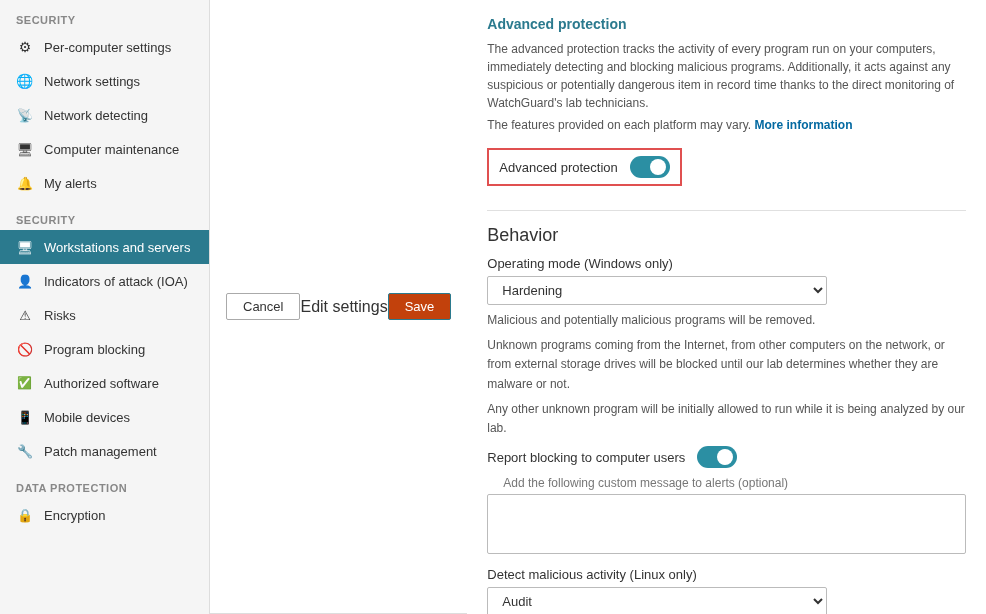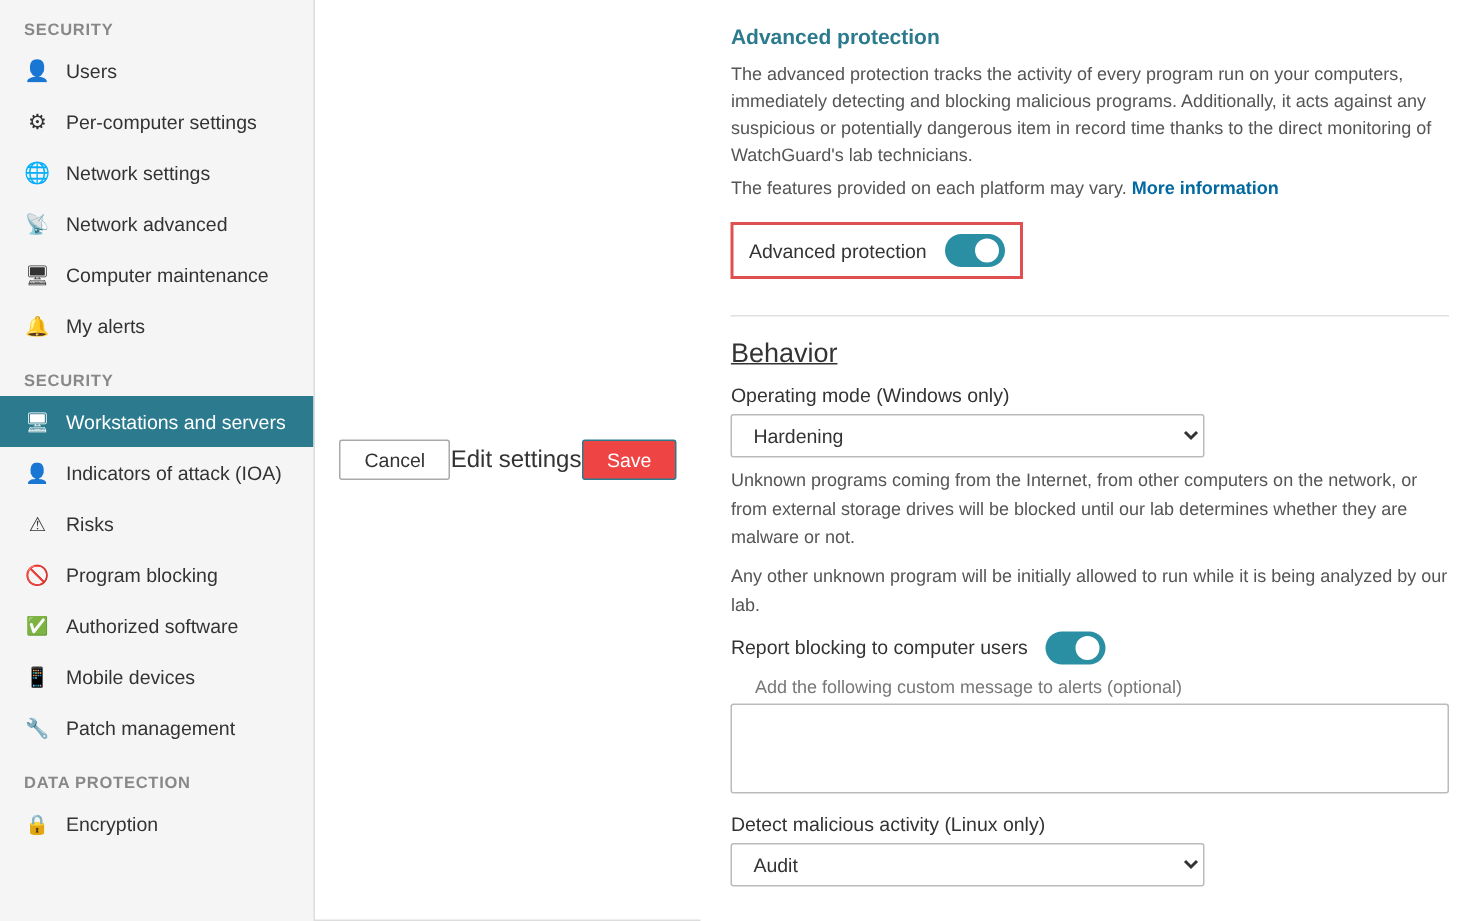--- a/index.html
+++ b/index.html
@@ -28,21 +28,21 @@
     .icon-patch::before { content: "🔧"; font-size: 13px; }
     .icon-encryption::before { content: "🔒"; font-size: 13px; }
 
     
     .main { flex: 1; display: flex; flex-direction: row; overflow: hidden; background: #fff; }
 
     
     .header-bar { display: flex; align-items: center; justify-content: space-between; padding: 8px 16px; border-bottom: 1px solid #ddd; background: #fff; flex-shrink: 0; }
     .header-title { font-size: 16px; font-weight: 400; color: #333; flex: 1; text-align: center; }
     .btn-cancel { background: #fff; border: 1px solid #aaa; color: #333; padding: 5px 16px; font-size: 13px; cursor: pointer; border-radius: 2px; }
-    .btn-save { background: #ef4444; border: 1px solid #2b7a8e; color: #fff; padding: 5px 16px; font-size: 13px; cursor: pointer; border-radius: 2px; }
+    .btn-save { background: #c2410c; border: 1px solid #2b7a8e; color: #fff; padding: 5px 16px; font-size: 13px; cursor: pointer; border-radius: 2px; }
 
     
     .content { flex: 1; overflow-y: auto; padding: 16px 20px; }
 
     
     .section-title { font-size: 14px; font-weight: 700; color: #2b7a8e; margin-bottom: 8px; }
     .description-text { font-size: 12px; color: #555; line-height: 1.5; margin-bottom: 4px; }
     .more-info-link { color: #0369a1; font-size: 12px; text-decoration: none; font-weight: 600; }
 
     
@@ -50,54 +50,50 @@
     .toggle-row { display: flex; align-items: center; gap: 12px; margin: 8px 0; }
     .toggle-label { font-size: 13px; color: #333; }
 
     
     .toggle { position: relative; width: 40px; height: 22px; flex-shrink: 0; }
     .toggle input { opacity: 0; width: 0; height: 0; }
     .toggle-slider { position: absolute; cursor: pointer; top: 0; left: 0; right: 0; bottom: 0; background-color: #2b8fa3; border-radius: 22px; transition: .2s; }
     .toggle-slider:before { position: absolute; content: ""; height: 16px; width: 16px; left: 20px; bottom: 3px; background: white; border-radius: 50%; transition: .2s; }
 
     
-    .behavior-title { font-size: 18px; font-weight: 300; color: #333; margin: 14px 0 10px 0; border-top: 1px solid #e0e0e0; padding-top: 14px; text-decoration: underline; }
+    .behavior-title { font-size: 18px; font-weight: 300; color: #333; margin: 14px 0 10px 0; border-top: 1px solid #e0e0e0; padding-top: 14px; }
     .field-label { font-size: 13px; color: #333; margin-bottom: 5px; }
 
     
-    .select-field { width: 316px; padding: 5px 10px; border: 1px solid #bbb; border-radius: 2px; font-size: 13px; color: #333; background: #fff; cursor: pointer; appearance: auto; }
+    .select-field { width: 340px; padding: 5px 10px; border: 1px solid #bbb; border-radius: 2px; font-size: 13px; color: #333; background: #fff; cursor: pointer; appearance: auto; }
 
     .behavior-description { font-size: 12px; color: #555; line-height: 1.6; margin: 6px 0; }
 
     
     .custom-message-label { font-size: 12px; color: #777; margin-top: 8px; margin-bottom: 4px; margin-left: 16px; }
     .custom-message-area { width: 100%; height: 60px; border: 1px solid #bbb; border-radius: 2px; padding: 4px; font-size: 12px; color: #555; resize: none; }
 
     .sidebar-bottom-pad { height: 20px; }
   </style>
 </head>
 <body>
 
 <nav class="sidebar">
   <span class="sidebar-section-label">SECURITY</span>
   <div class="sidebar-item">
-    <span class="icon icon-users"></span>
-    <span>Users</span>
-  </div>
-  <div class="sidebar-item">
     <span class="icon icon-percomp"></span>
     <span>Per-computer settings</span>
   </div>
   <div class="sidebar-item">
     <span class="icon icon-network"></span>
     <span>Network settings</span>
   </div>
   <div class="sidebar-item">
     <span class="icon icon-services"></span>
-    <span>Network advanced</span>
+    <span>Network detecting</span>
   </div>
   <div class="sidebar-item">
     <span class="icon icon-maintenance"></span>
     <span>Computer maintenance</span>
   </div>
   <div class="sidebar-item">
     <span class="icon icon-alerts"></span>
     <span>My alerts</span>
   </div>
 
@@ -170,20 +166,21 @@
     <div>
       <div class="behavior-title">Behavior</div>
 
       <div class="field-label">Operating mode (Windows only)</div>
       <select class="select-field">
         <option>Hardening</option>
         <option>Audit</option>
         <option>Block</option>
       </select>
 
+      <p class="behavior-description">Malicious and potentially malicious programs will be removed.</p>
       <p class="behavior-description">Unknown programs coming from the Internet, from other computers on the network, or from external storage drives will be blocked until our lab determines whether they are malware or not.</p>
       <p class="behavior-description">Any other unknown program will be initially allowed to run while it is being analyzed by our lab.</p>
 
       
       <div class="toggle-row">
         <span class="toggle-label">Report blocking to computer users</span>
         <label class="toggle">
           <input type="checkbox" checked="" style="">
           <span class="toggle-slider"></span>
         </label>

